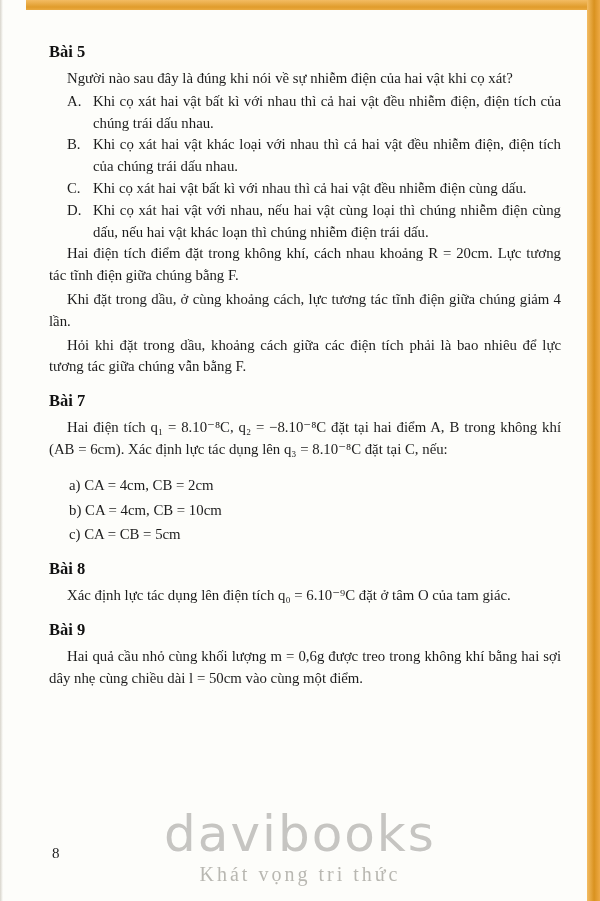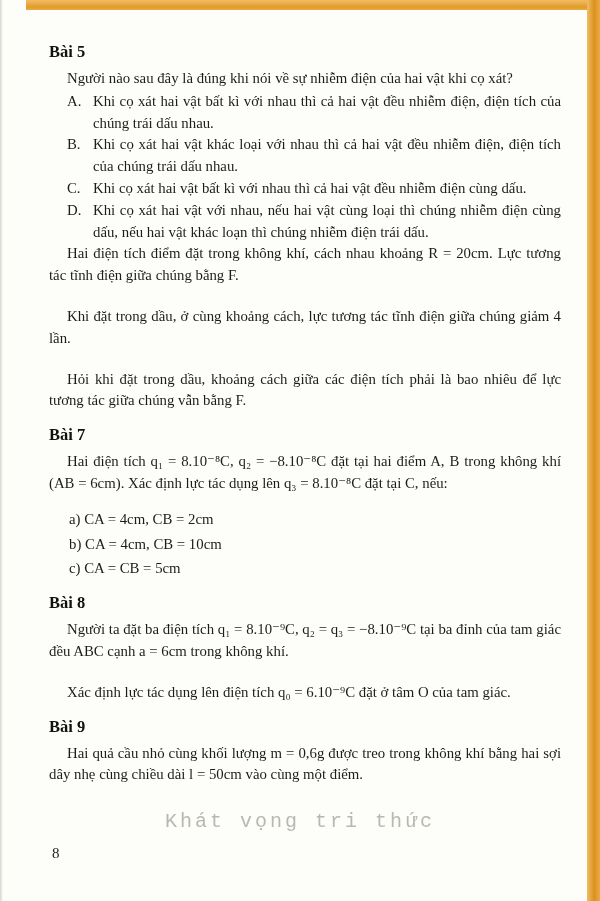--- a/index.html
+++ b/index.html
@@ -33,21 +33,21 @@
   h2.ex-title {
     font-size: 16.5px; font-weight: bold;
     margin: 13px 0 6px 0; color: #111;
   }
   section.exercise:first-child h2.ex-title { margin-top: 0; }
   p.para {
     font-size: 14.8px; line-height: 21.8px;
     text-align: justify; text-indent: 18px;
     margin: 0;
   }
-  p.para + p.para { margin-top: 19px; }
+  p.para + p.para { margin-top: 2px; }
   .options { margin-left: 18px; margin-top: 1px; }
   .option {
     display: flex;
     font-size: 14.8px; line-height: 21.8px;
   }
   .opt-label { flex: 0 0 26px; }
   .opt-text { flex: 1; text-align: justify; }
   .subitems { margin-left: 20px; margin-top: 14px; }
   .subitem { font-size: 14.8px; line-height: 21.8px; margin-top: 3px; }
   .page-number {
@@ -59,21 +59,21 @@
     text-align: center; pointer-events: none;
   }
   .wm-main {
     font-family: "DejaVu Sans", sans-serif;
     font-size: 50px; line-height: 52px;
     color: rgba(152, 150, 143, 0.55);
     letter-spacing: 2px;
     text-shadow: 0 1px 0 rgba(255,255,255,0.7);
   }
   .wm-sub {
-    font-family: Liberation Mono, monospace;
+    font-family: Liberation Serif, serif;
     font-size: 20px; line-height: 24px;
     color: rgba(148, 146, 139, 0.65);
     letter-spacing: 3px;
     margin-top: 2px;
   }
 </style>
 </head>
 <body>
 
 <div class="page">
@@ -117,29 +117,29 @@
       <p class="para">Hai điện tích q₁ = 8.10⁻⁸C, q₂ = −8.10⁻⁸C đặt tại hai điểm A, B trong không khí (AB = 6cm). Xác định lực tác dụng lên q₃ = 8.10⁻⁸C đặt tại C, nếu:</p>
       <div class="subitems">
         <div class="subitem">a) CA = 4cm, CB = 2cm</div>
         <div class="subitem">b) CA = 4cm, CB = 10cm</div>
         <div class="subitem">c) CA = CB = 5cm</div>
       </div>
     </section>
 
     <section class="exercise">
       <h2 class="ex-title">Bài 8</h2>
-      <p class="para">Người ta đặt ba điện tích q₁ = 8.10⁻⁹C, q₂ = q₃ = −8.10⁻⁹C tại ba đỉnh của tam giác đều ABC cạnh a = 6cm trong không khí.</p>
       <p class="para">Xác định lực tác dụng lên điện tích q₀ = 6.10⁻⁹C đặt ở tâm O của tam giác.</p>
     </section>
 
     <section class="exercise">
       <h2 class="ex-title">Bài 9</h2>
       <p class="para">Hai quả cầu nhỏ cùng khối lượng m = 0,6g được treo trong không khí bằng hai sợi dây nhẹ cùng chiều dài l = 50cm vào cùng một điểm.</p>
     </section>
 
   </div>
 
   <span class="page-number">8</span>
 
   <div class="watermark">
+    <div class="wm-main">davibooks</div>
     <div class="wm-sub">Khát vọng tri thức</div>
   </div>
 </div>
 
 </body></html>

